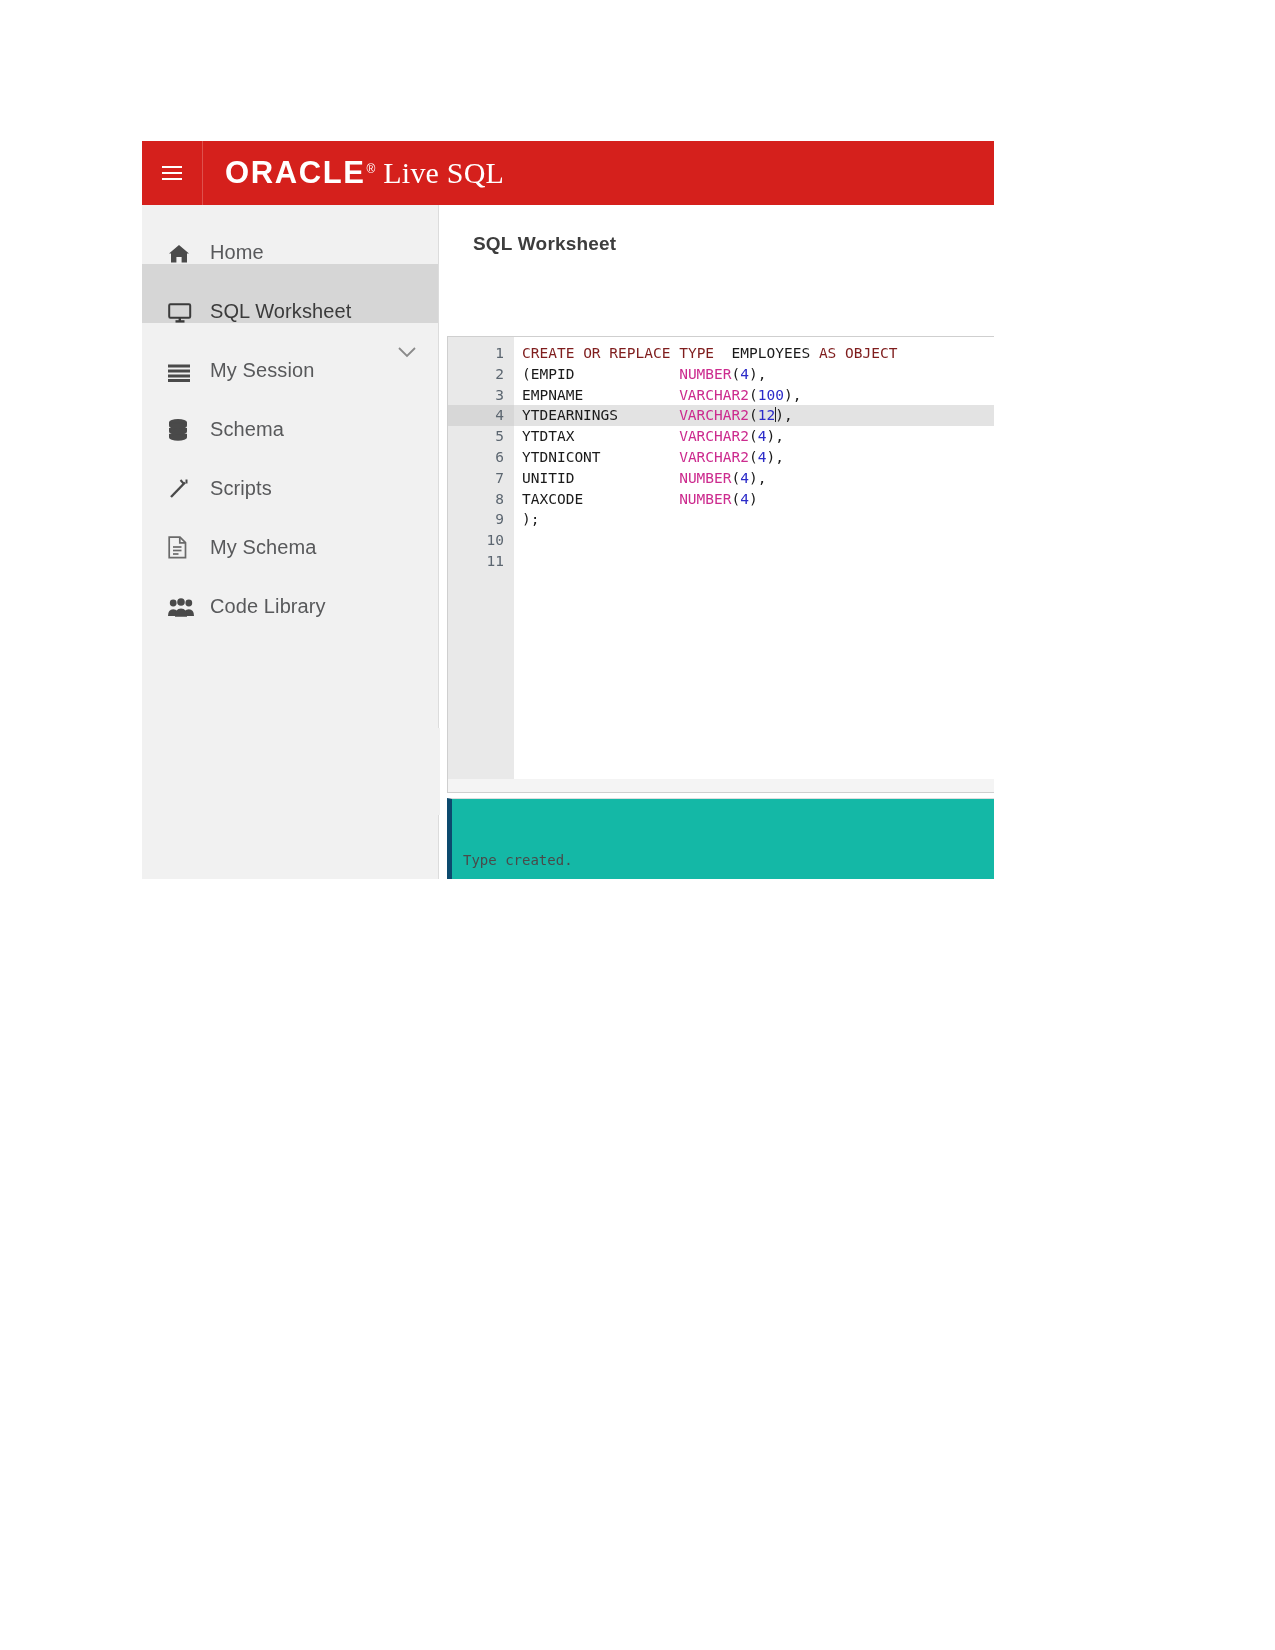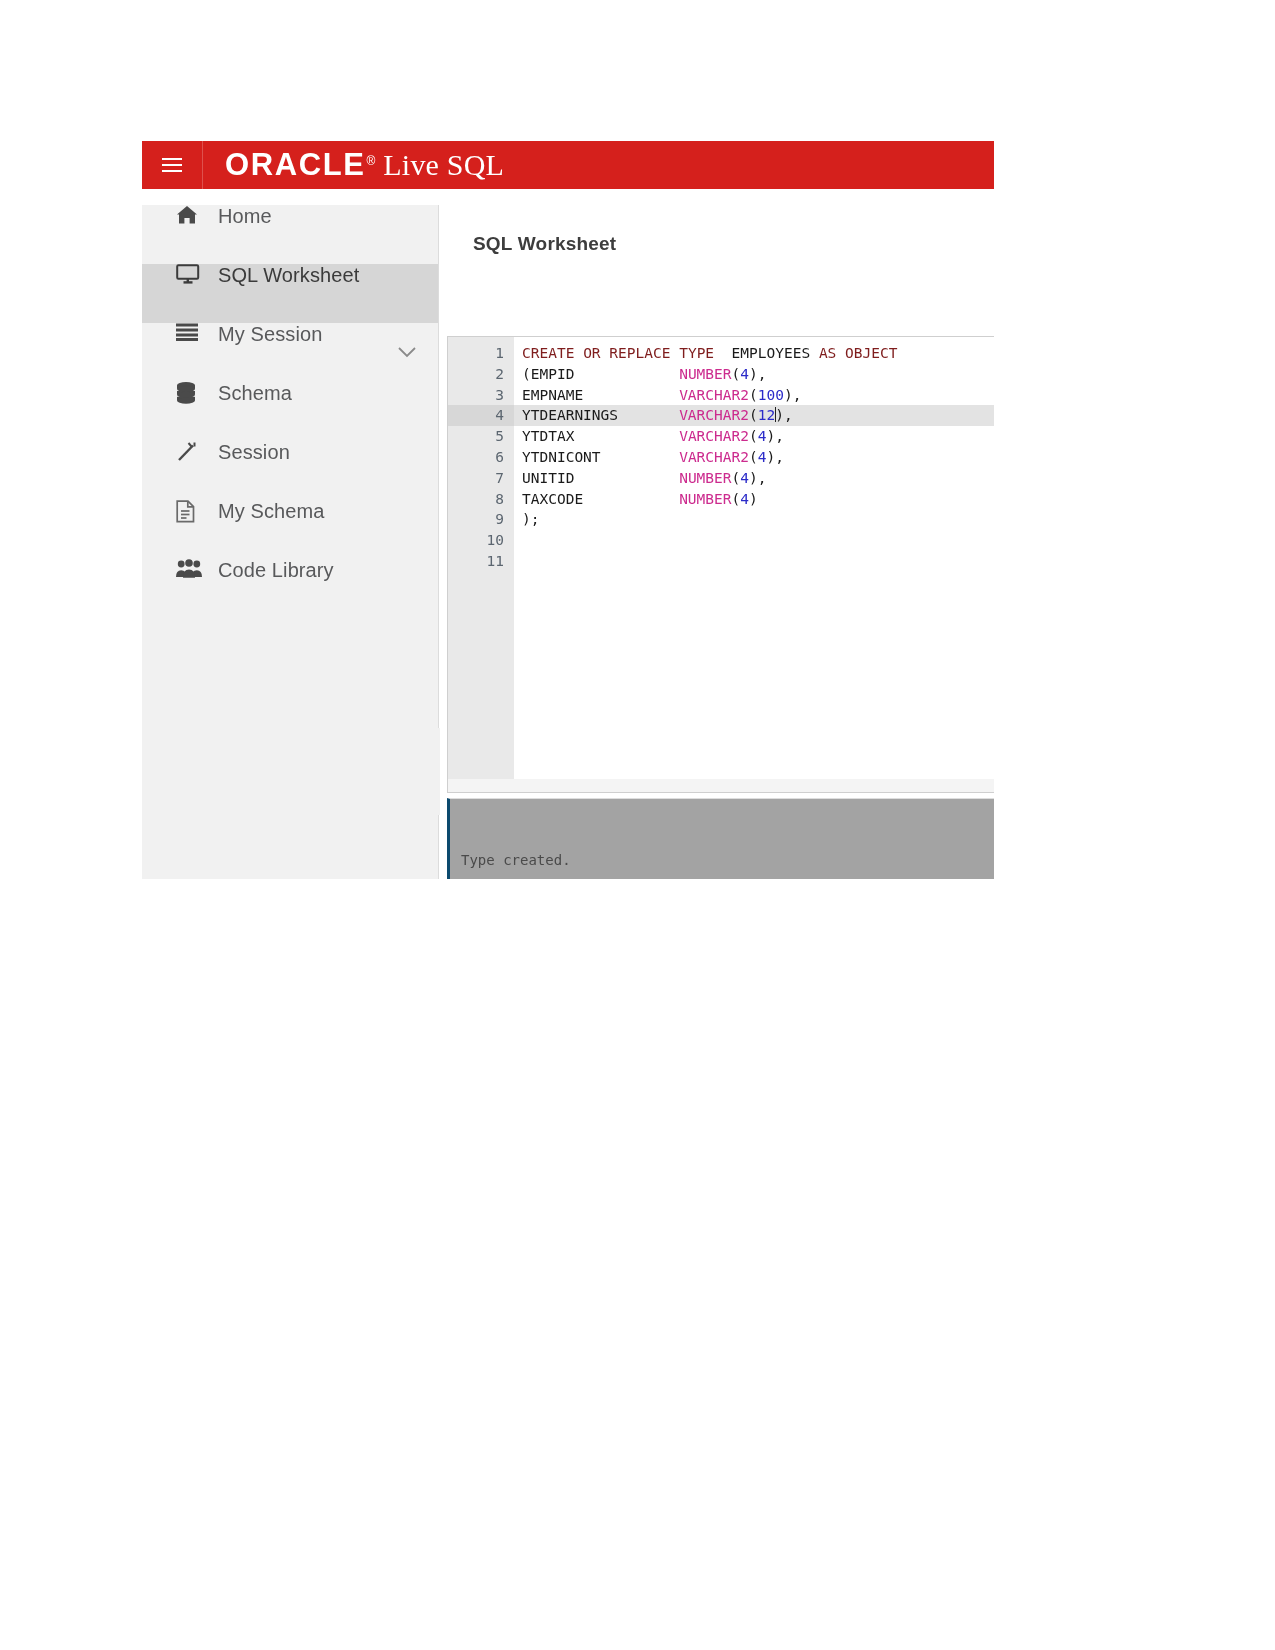--- a/index.html
+++ b/index.html
@@ -25,21 +25,21 @@
     background: #ffffff;
     overflow: hidden;
   }
 
   
   .app-header {
     position: absolute;
     left: 0;
     top: 0;
     width: 852px;
-    height: 48px;
+    height: 64px;
     background: #d5201c;
     display: flex;
     align-items: center;
   }
   .hamburger-btn {
     width: 60px;
     height: 64px;
     display: flex;
     flex-direction: column;
     align-items: center;
@@ -97,22 +97,22 @@
     width: 297px;
     height: 674px;
     background: #f1f1f1;
     border-right: 1px solid #dcdcdc;
     box-sizing: border-box;
   }
   .nav-item {
     position: relative;
     height: 59px;
     display: flex;
-    align-items: flex-start;
-    padding-left: 34px;
+    align-items: flex-end;
+    padding-left: 26px;
     box-sizing: border-box;
     cursor: pointer;
     color: #666666;
   }
   .nav-item.active {
     background: #d6d6d6;
   }
   .nav-icon {
     width: 42px;
     min-width: 42px;
@@ -253,23 +253,23 @@
     width: 547px;
     height: 1px;
     background: #cfcfcf;
   }
   .result-panel {
     position: absolute;
     left: 7px;
     top: 593px;
     width: 547px;
     height: 81px;
-    background: #a3a3a3;
+    background: #14b8a6;
     border-top: 1px solid #dddddd;
-    border-left: 3px solid #0c4a6e;
+    border-left: 5px solid #0c4a6e;
     box-sizing: border-box;
   }
   .result-text {
     position: absolute;
     left: 11px;
     top: 53px;
     font-family: "DejaVu Sans Mono", monospace;
     font-size: 14px;
     color: #4a4a4a;
     white-space: pre;
@@ -367,21 +367,21 @@
     </div>
 
     <div class="nav-item">
       <span class="nav-icon">
         <svg width="24" height="22" viewBox="0 0 24 22" fill="none" stroke="#4a4a4a" stroke-width="2.4">
           <line x1="3" y1="19" x2="17" y2="4.5"></line>
           <line x1="12.5" y1="2" x2="15.5" y2="5.5" stroke-width="2"></line>
           <line x1="18.5" y1="1.5" x2="18.5" y2="5.5" stroke-width="2"></line>
         </svg>
       </span>
-      <span class="nav-label">Session</span>
+      <span class="nav-label">Scripts</span>
     </div>
 
     <div class="nav-item">
       <span class="nav-icon">
         <svg width="19" height="23" viewBox="0 0 19 23" fill="none" stroke="#6a6a6a" stroke-width="1.7">
           <path d="M1.2 1.2 L12 1.2 L17.5 6.6 L17.5 21.6 L1.2 21.6 Z"></path>
           <polyline points="11.8,1.4 11.8,6.8 17.3,6.8"></polyline>
           <line x1="5" y1="11" x2="13.5" y2="11"></line>
           <line x1="5" y1="14.5" x2="13.5" y2="14.5"></line>
           <line x1="5" y1="18" x2="10.5" y2="18"></line>

